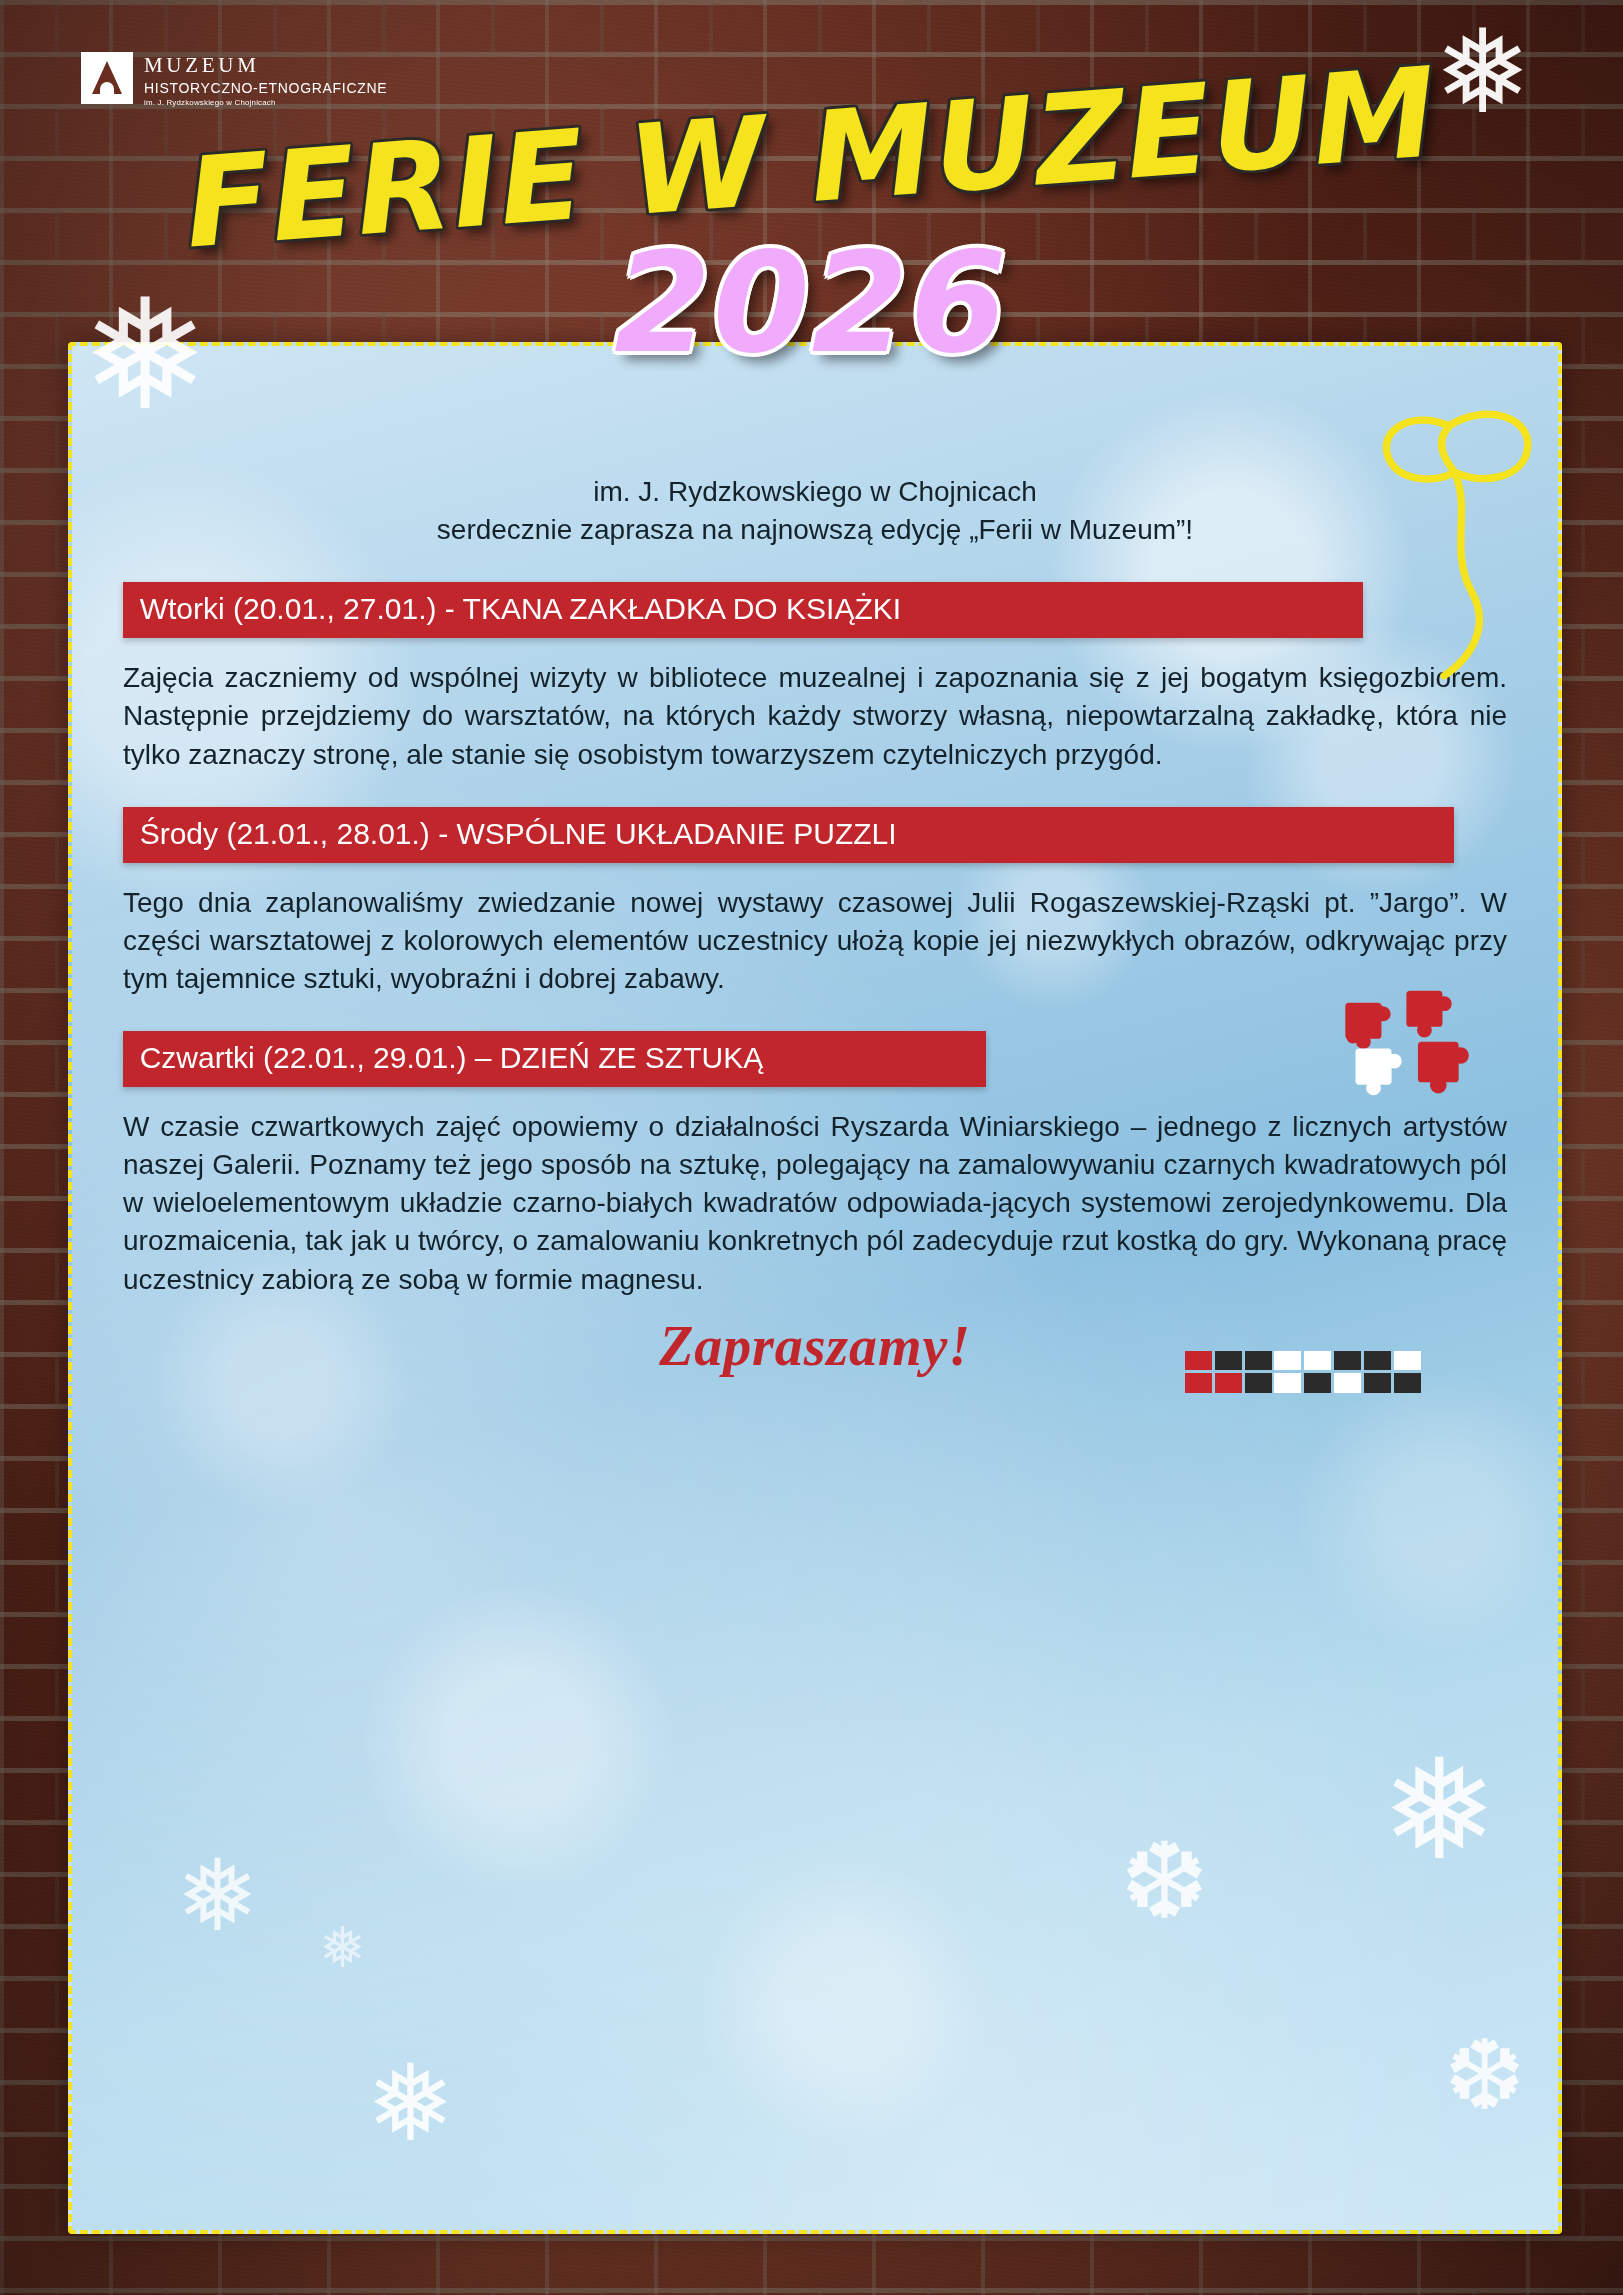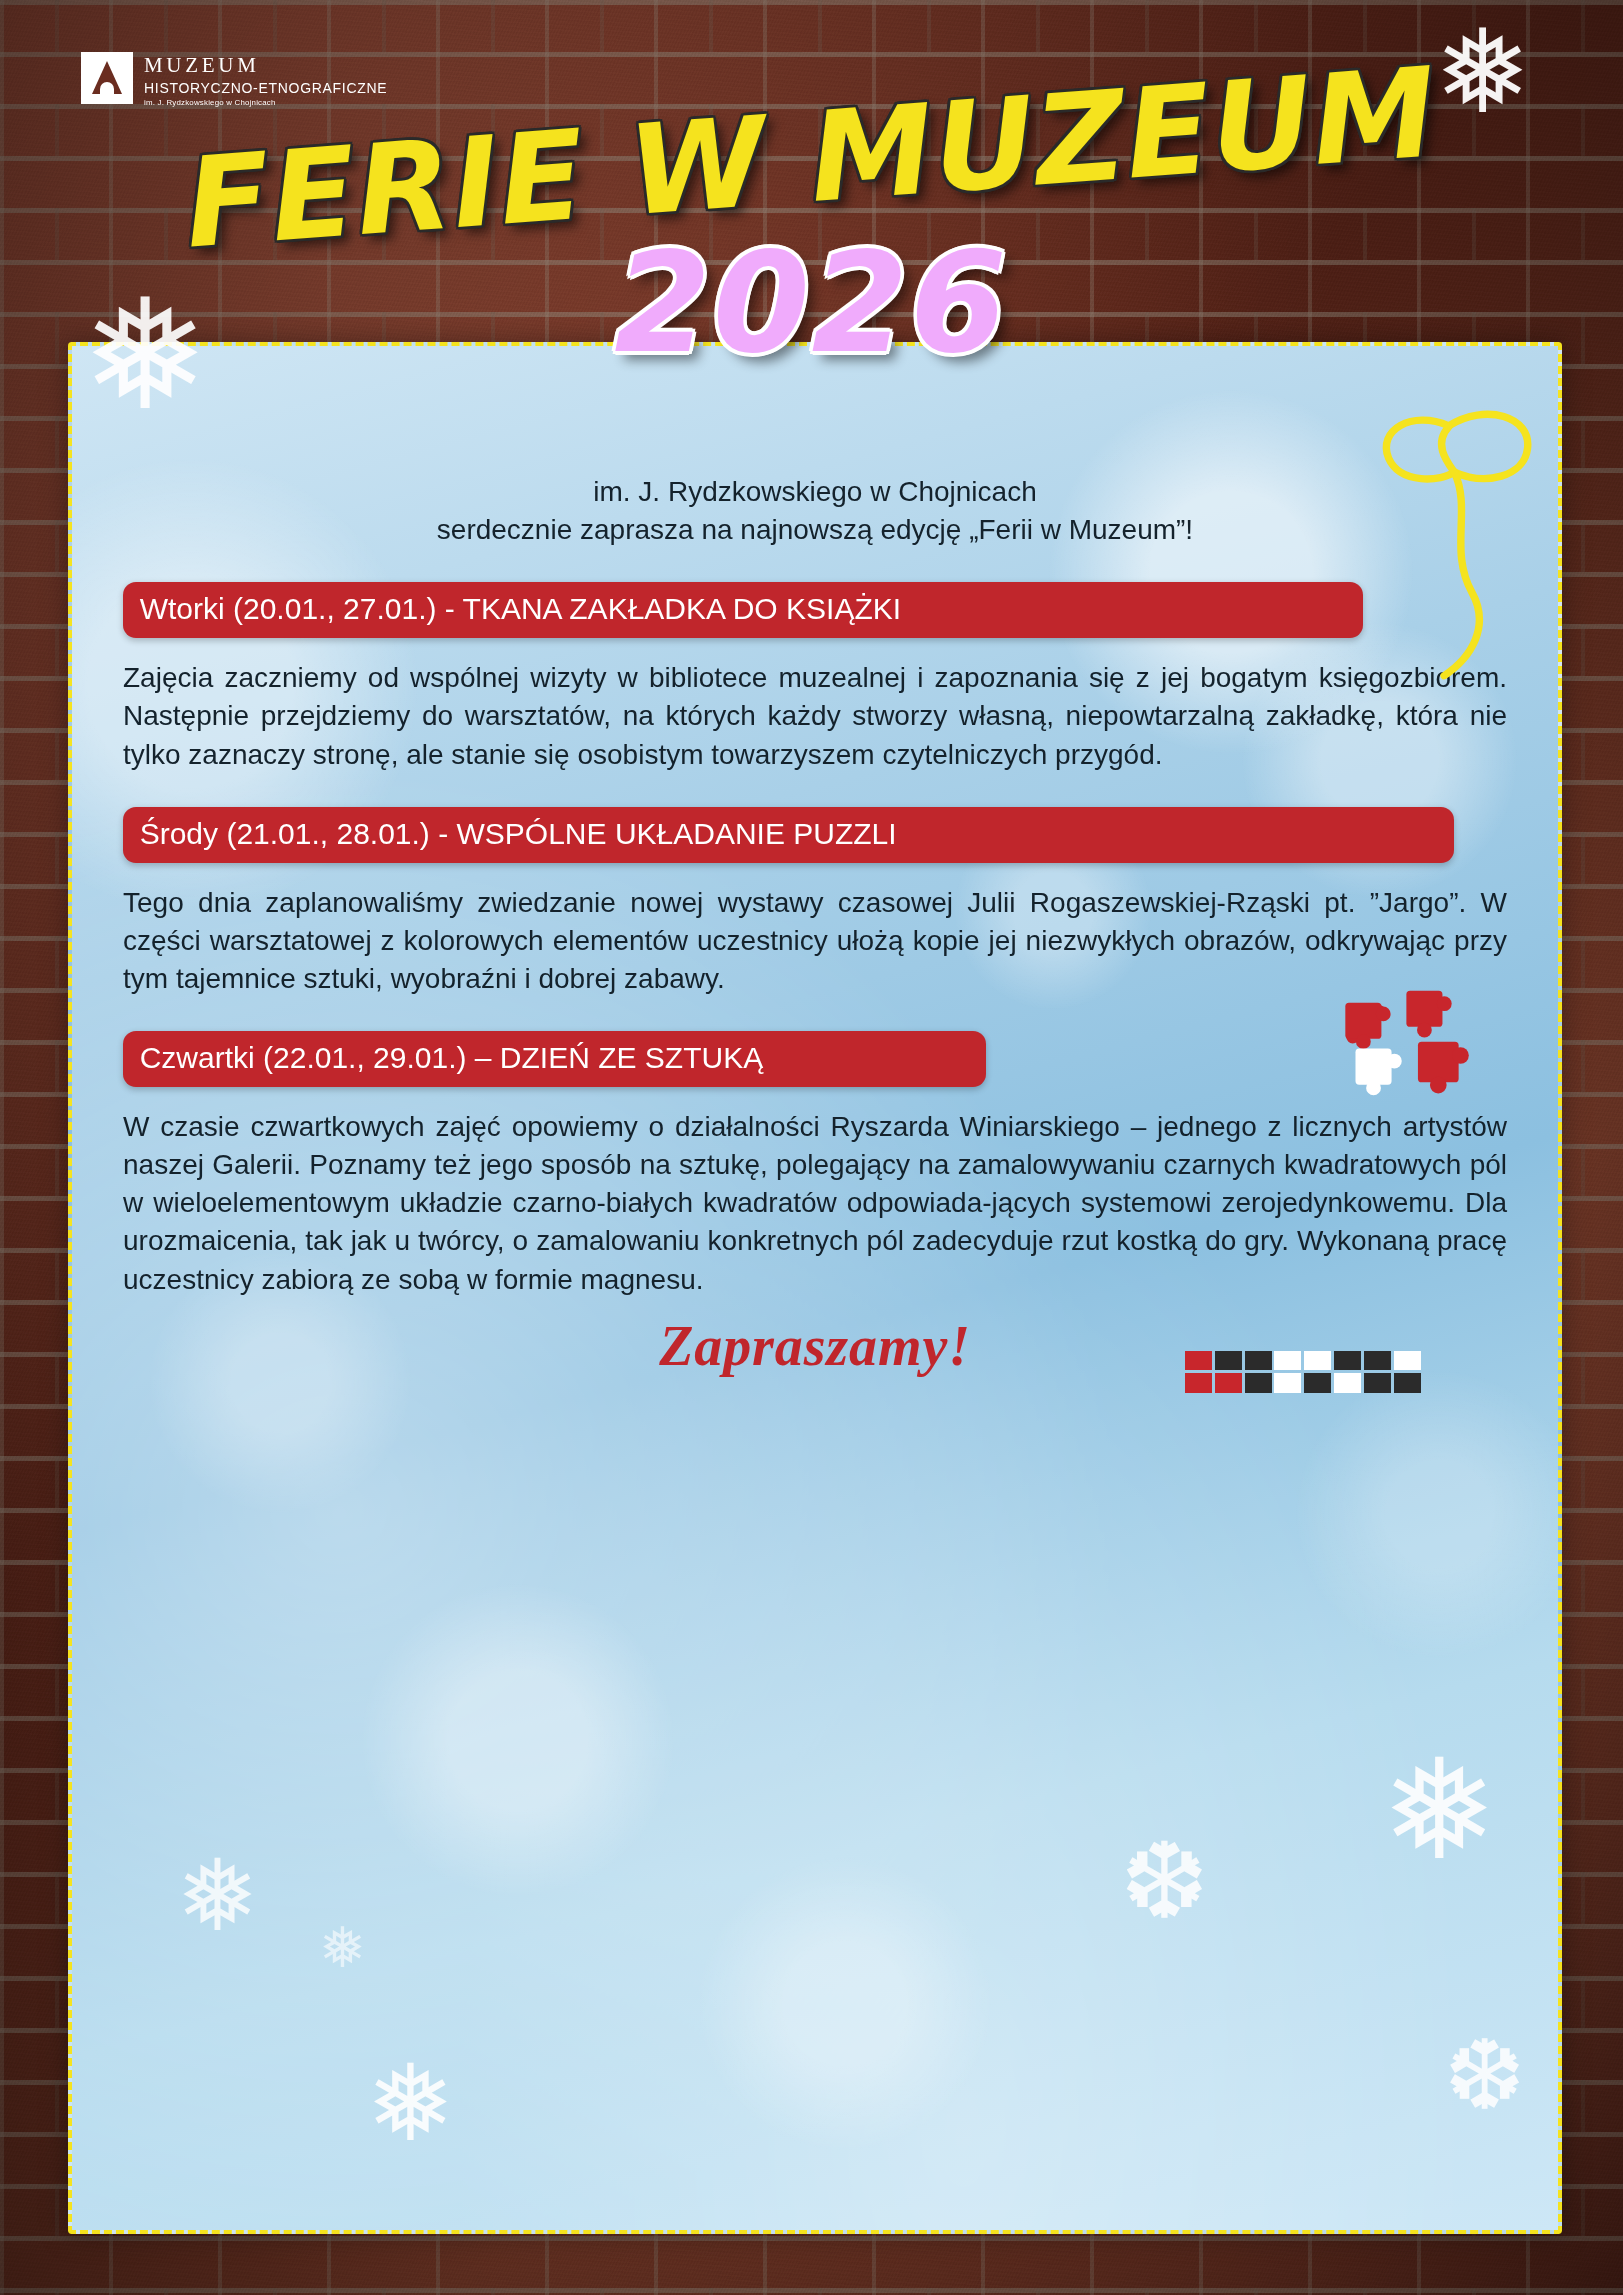--- a/index.html
+++ b/index.html
@@ -219,21 +219,20 @@
 
   
   .bar {
     background: #c0262c;
     color: #ffffff;
     font-size: 30px;
     padding: 10.2px 16.7px 12px 16.7px;
     margin-top: 33px;
     display: inline-block;
     box-shadow: 0 2.8px 6.5px rgba(0,0,0,.22);
-    border-radius: 13px;
   }
   .bar-row { position: relative; }
   .bar-w1 { width: 1240px; }
   .bar-w2 { width: 1331px; }
   .bar-w3 { width: 863px; }
 
   .para {
     color: #14222c;
     font-size: 28px;
     line-height: 1.36;

